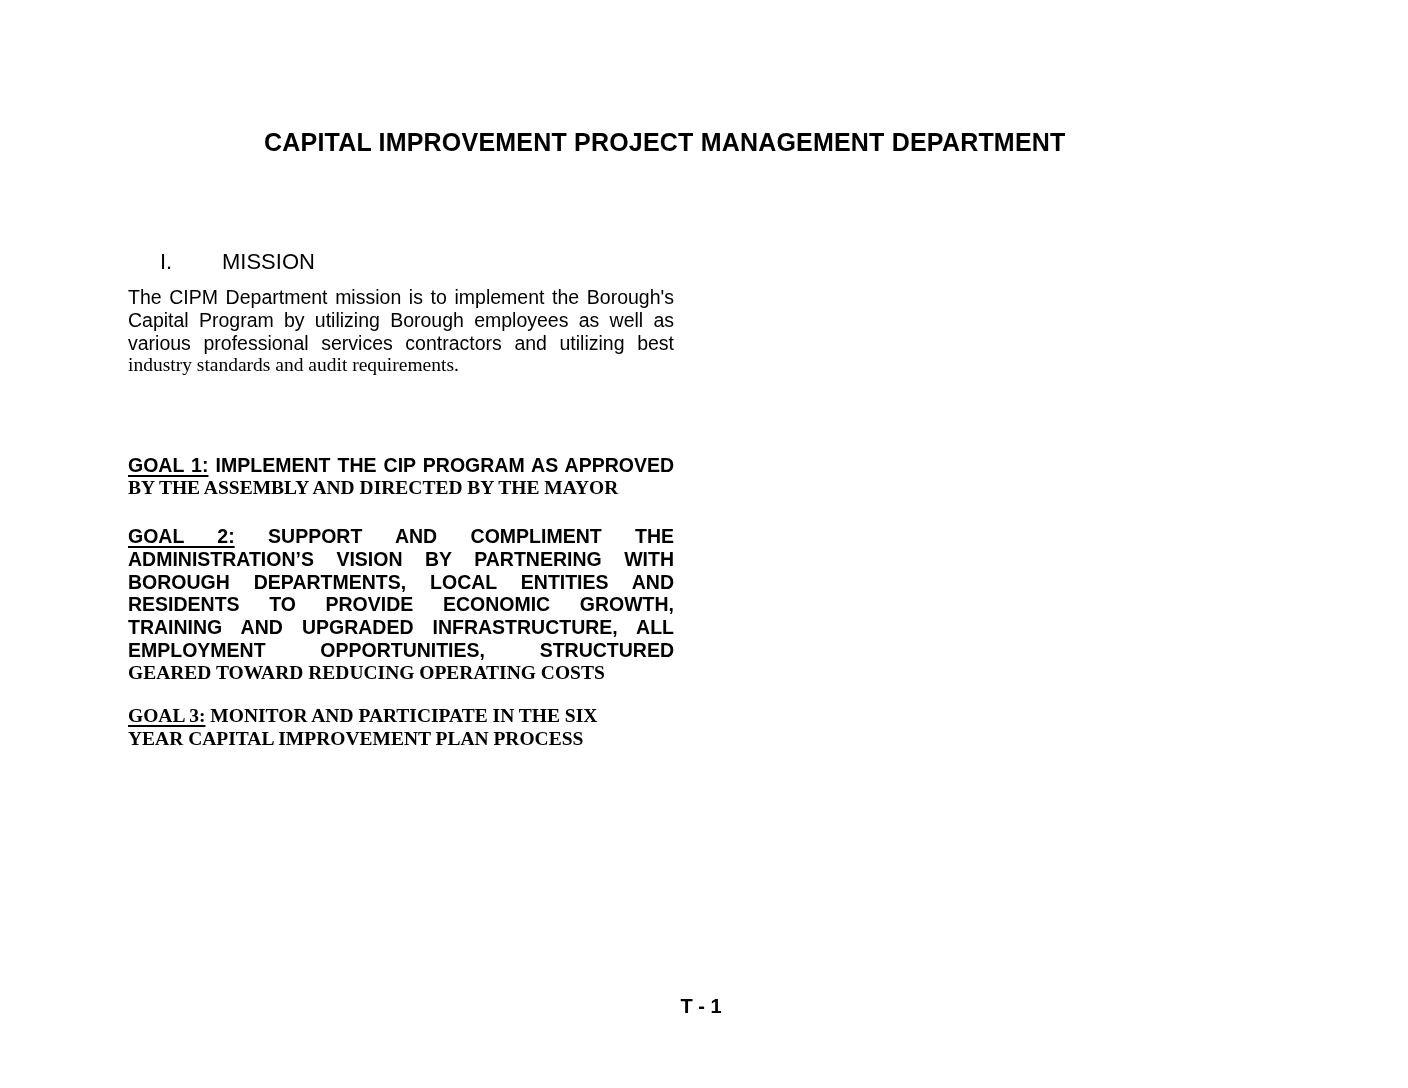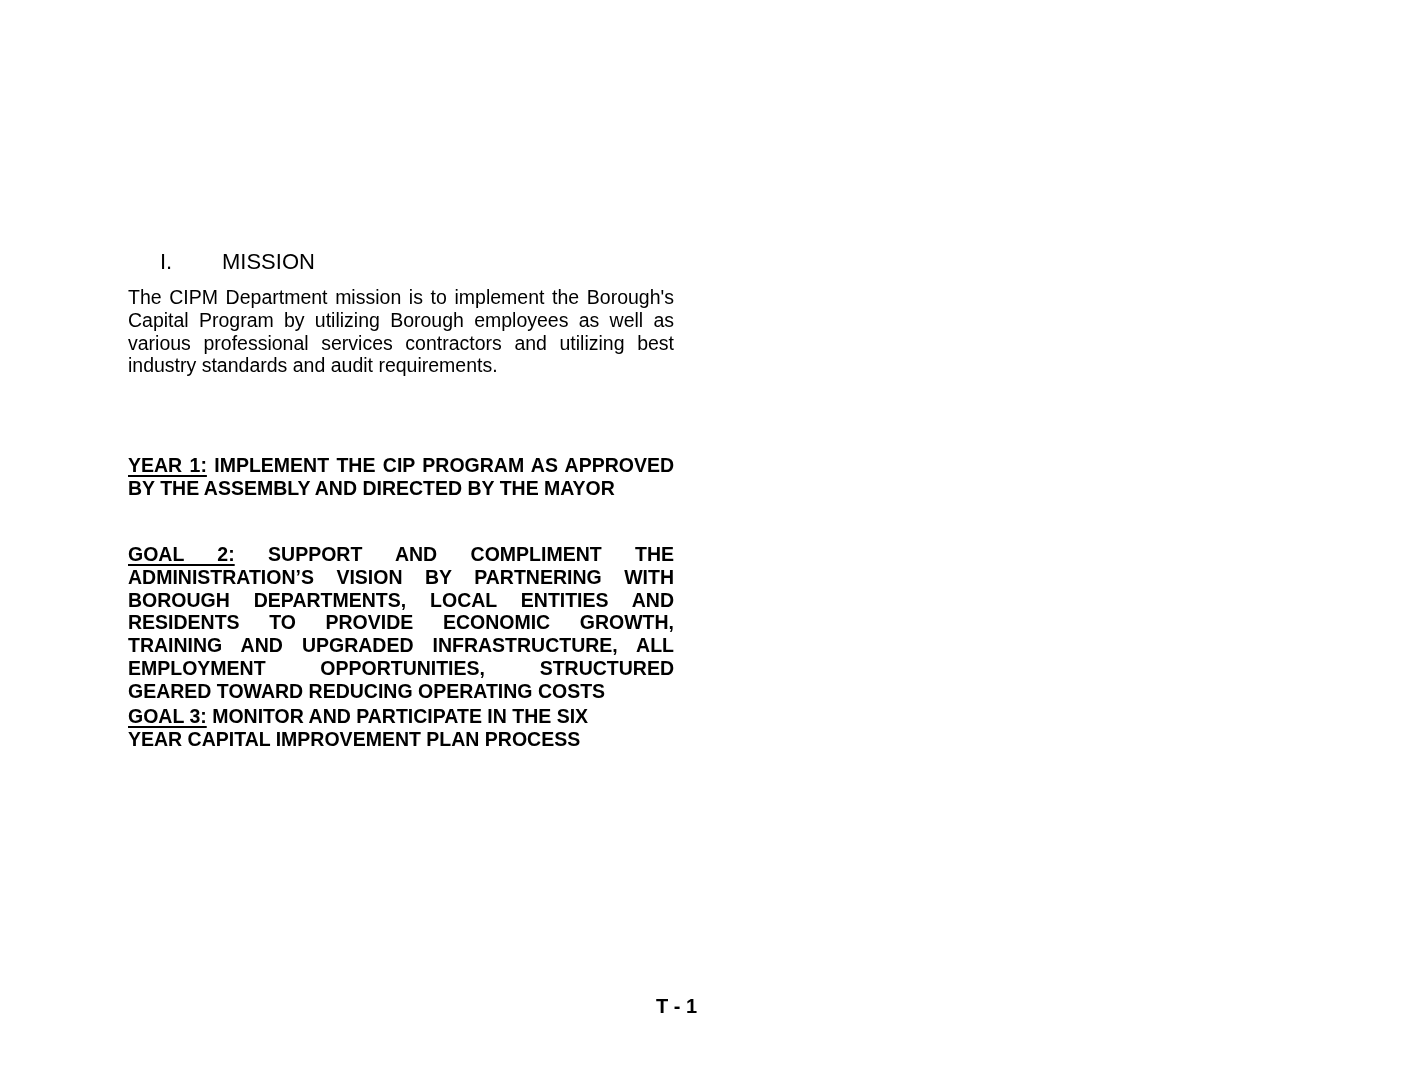--- a/index.html
+++ b/index.html
@@ -49,62 +49,64 @@
   }
   .para .line {
     text-align: justify;
     text-align-last: justify;
     text-justify: inter-word;
     white-space: nowrap;
   }
   .para .line.lastline {
     text-align: right;
     text-align-last: left;
+    font-family: Liberation Serif, serif;
   }
   .p-mission { top: 286px; }
   .p-goal1, .p-goal2, .p-goal3 { font-weight: bold; }
   .p-goal1 { top: 454px; }
-  .p-goal2 { top: 525px; margin-top: 18px; }
+  .p-goal2 { top: 525px; }
   .p-goal3 { top: 705px; }
   .u {
     text-decoration: underline;
     text-decoration-thickness: 1.5px;
     text-underline-offset: 2.5px;
   }
   .page-footer {
     position: absolute;
     left: 656px;
     top: 995px;
     width: 90px;
-    text-align: left;
+    text-align: center;
     font-size: 20px;
     font-weight: bold;
     line-height: 22px;
   }
 </style>
 </head>
 <body>
 
 <div class="page">
 
+  <div class="doc-title">CAPITAL IMPROVEMENT PROJECT MANAGEMENT DEPARTMENT</div>
 
   <div class="heading-row h-mission">
     <span class="numeral">I.</span><span>MISSION</span>
   </div>
 
   <div class="para p-mission">
     <div class="line">The CIPM Department mission is to implement the Borough's</div>
     <div class="line">Capital Program by utilizing Borough employees as well as</div>
     <div class="line">various professional services contractors and utilizing best</div>
     <div class="line lastline">industry standards and audit requirements.</div>
   </div>
 
 
   <div class="para p-goal1">
-    <div class="line"><span class="u">YEAR 1:</span><span> IMPLEMENT THE CIP PROGRAM AS APPROVED</span></div>
+    <div class="line"><span class="u">GOAL 1:</span><span> IMPLEMENT THE CIP PROGRAM AS APPROVED</span></div>
     <div class="line lastline">BY THE ASSEMBLY AND DIRECTED BY THE MAYOR</div>
   </div>
 
   <div class="para p-goal2">
     <div class="line"><span class="u">GOAL 2:</span><span> SUPPORT AND COMPLIMENT THE</span></div>
     <div class="line">ADMINISTRATION’S VISION BY PARTNERING WITH</div>
     <div class="line">BOROUGH DEPARTMENTS, LOCAL ENTITIES AND</div>
     <div class="line">RESIDENTS TO PROVIDE ECONOMIC GROWTH,</div>
     <div class="line">TRAINING AND UPGRADED INFRASTRUCTURE, ALL</div>
     <div class="line">EMPLOYMENT OPPORTUNITIES, STRUCTURED</div>

